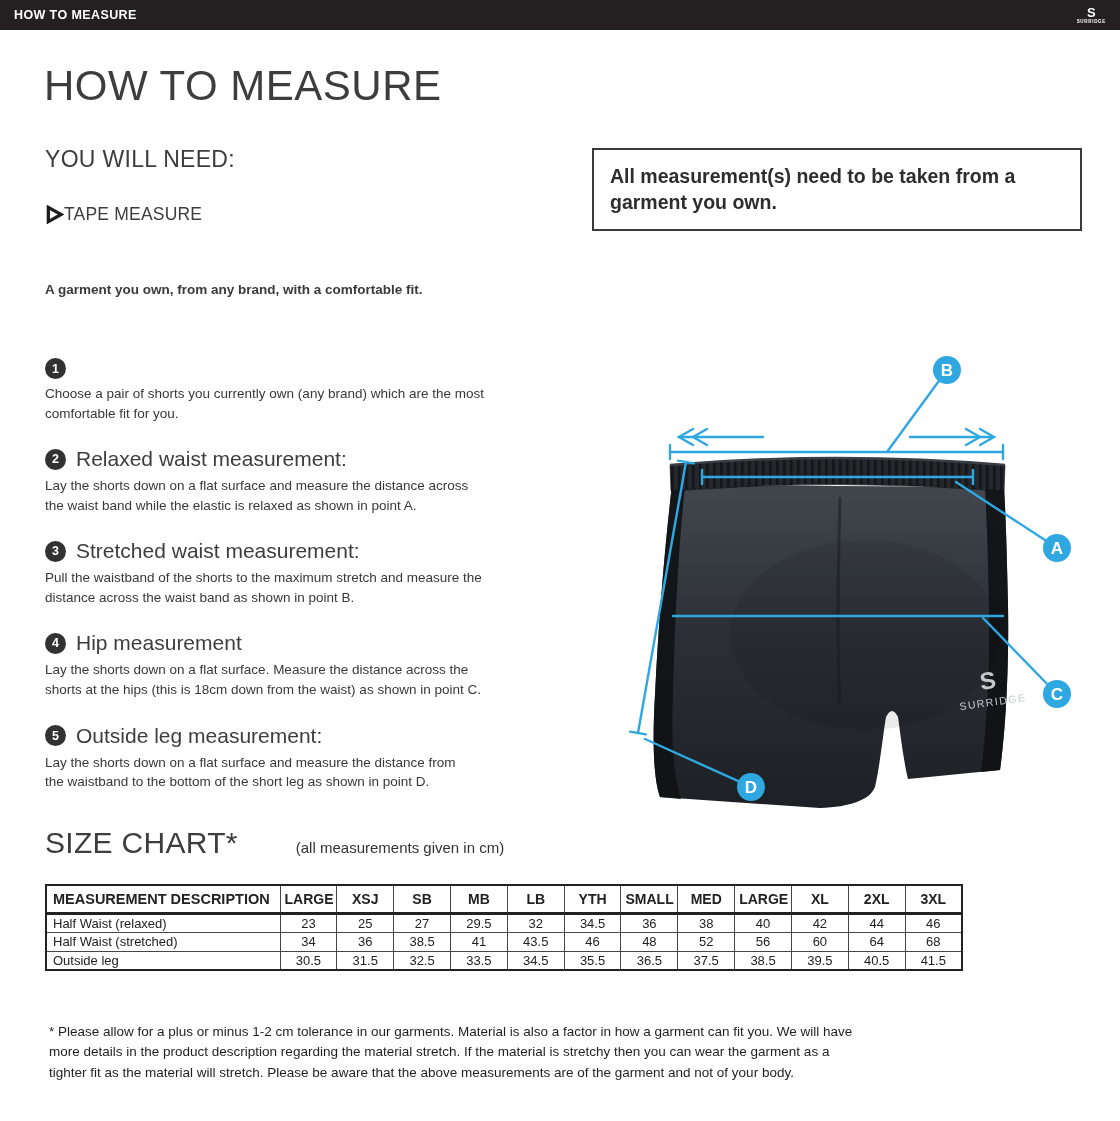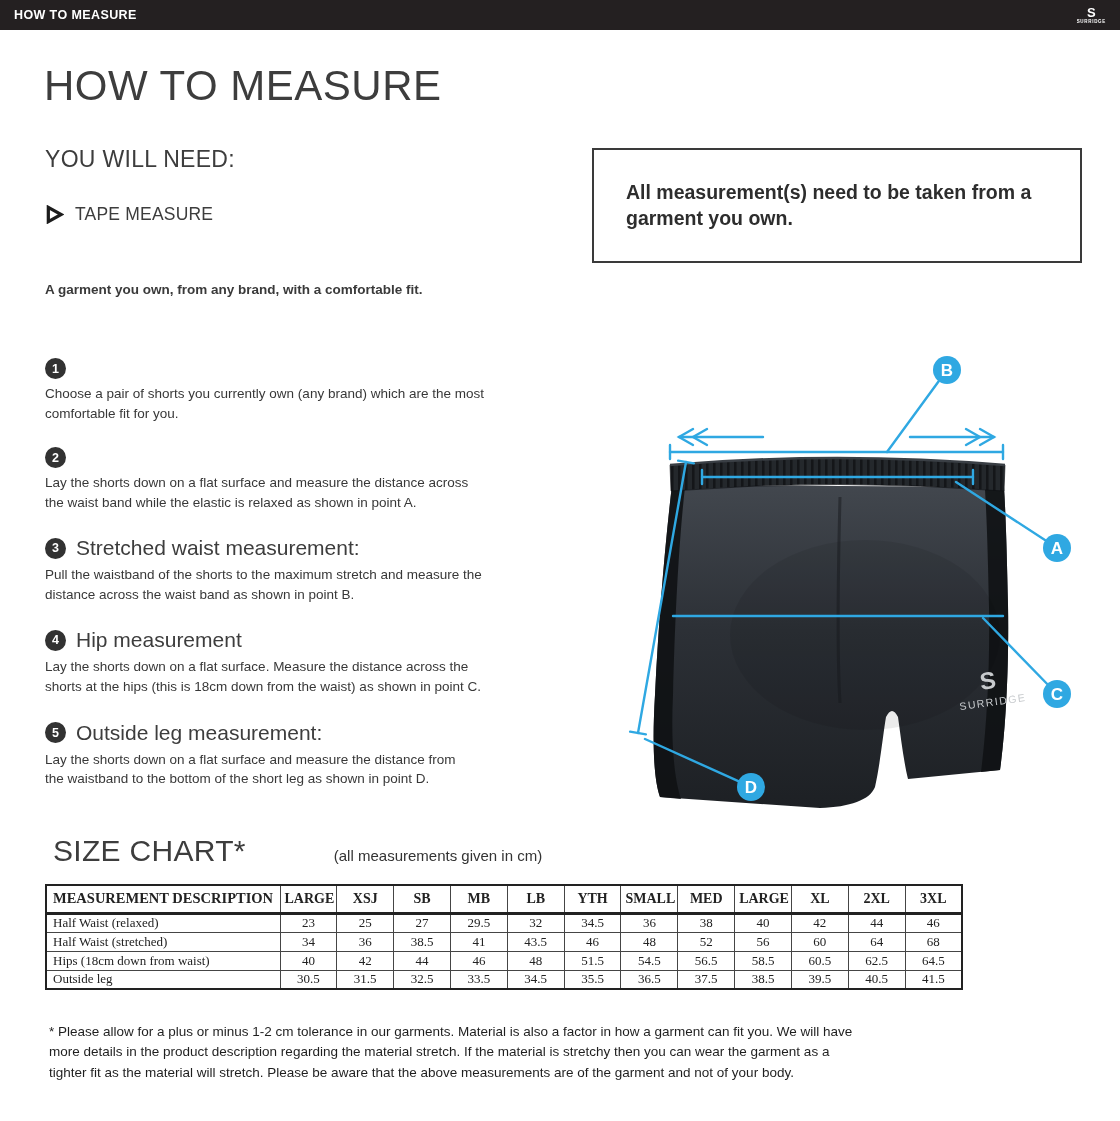--- a/index.html
+++ b/index.html
@@ -22,50 +22,50 @@
     position:absolute;left:44px;top:62px;margin:0;
     font-size:42px;font-weight:400;color:#3d3d3d;letter-spacing:.5px;
   }
   .ywn-heading{
     position:absolute;left:45px;top:146px;margin:0;
     font-size:23px;font-weight:400;color:#3d3d3d;letter-spacing:.3px;
   }
   .need-item{position:absolute;left:45px;width:480px;}
   .need-item.ni1{top:204px;}
   .need-item.ni2{top:278px;}
-  .ni-head{display:flex;align-items:center;gap:11px;}
+  .ni-head{display:flex;align-items:center;}
   .ni-title{font-size:17.5px;color:#3d3d3d;letter-spacing:.2px;}
   .ni-desc{margin:4px 0 0 0;font-size:13.5px;font-weight:600;color:#3a3a3a;white-space:pre-line;}
   .play-icon{flex:0 0 auto;display:block;}
 
   .callout{
     position:absolute;left:592px;top:148px;width:490px;box-sizing:border-box;
     border:2px solid #3a3a3a;padding:13px 16px;
   }
-  .callout p{margin:16px;font-size:19.5px;font-weight:bold;color:#2d2d2d;line-height:1.35;white-space:pre-line;}
+  .callout p{margin:0;font-size:19.5px;font-weight:bold;color:#2d2d2d;line-height:1.35;white-space:pre-line;}
 
   .steps{position:absolute;left:45px;top:358px;width:497px;}
   .step{margin-bottom:24px;}
   .step-head{display:flex;align-items:center;gap:10px;margin-bottom:5px;}
   .step-num{
     flex:0 0 auto;width:21px;height:21px;border-radius:50%;background:#323232;color:#fff;
     font-size:12.5px;font-weight:bold;display:flex;align-items:center;justify-content:center;
   }
   .step-title{font-size:21px;color:#3d3d3d;}
   .step-body{margin:0;font-size:13.5px;line-height:1.45;color:#383838;white-space:pre-line;}
 
   #diagram{position:absolute;left:615px;top:335px;}
 
-  .sc-head{position:absolute;left:45px;top:826px;display:flex;align-items:baseline;gap:88px;margin:8px;}
+  .sc-head{position:absolute;left:45px;top:826px;display:flex;align-items:baseline;gap:58px;margin:0;}
   .sc-title{font-size:30px;font-weight:400;color:#3d3d3d;letter-spacing:.3px;}
   .sc-sub{font-size:15px;color:#333;}
 
   #size-table{
     position:absolute;left:45px;top:884px;width:918px;
-    border-collapse:collapse;table-layout:fixed;border:2px solid #222;font-family:Liberation Serif, serif;
+    border-collapse:collapse;table-layout:fixed;border:2px solid #222;
   }
   #size-table th,#size-table td{
     border:1px solid #454545;padding:0 4px;color:#222;
     font-size:13px;text-align:center;overflow:hidden;white-space:nowrap;
   }
   #size-table thead tr{height:28px;border-bottom:3px solid #222;}
   #size-table th{font-weight:bold;font-size:14px;}
   #size-table th.desc{font-size:14.5px;text-align:left;padding-left:6px;}
   #size-table tr.metric{height:17px;border-bottom:2px solid #222;}
   #size-table tr.metric td{font-weight:bold;font-size:11px;text-align:left;padding-left:6px;}
@@ -115,20 +115,21 @@
     <div class="step-head">
       <span class="step-num">1</span>
     </div>
     <p class="step-body">Choose a pair of shorts you currently own (any brand) which are the most
 comfortable fit for you.</p>
   </div>
 
   <div class="step">
     <div class="step-head">
       <span class="step-num">2</span>
+      <span class="step-title">Relaxed waist measurement:</span>
     </div>
     <p class="step-body">Lay the shorts down on a flat surface and measure the distance across
 the waist band while the elastic is relaxed as shown in point A.</p>
   </div>
 
   <div class="step">
     <div class="step-head">
       <span class="step-num">3</span>
       <span class="step-title">Stretched waist measurement:</span>
     </div>
@@ -307,35 +308,20 @@
         <td>43.5</td>
         <td>46</td>
         <td>48</td>
         <td>52</td>
         <td>56</td>
         <td>60</td>
         <td>64</td>
         <td>68</td>
       </tr>
       <tr class="data-row">
-        <td class="desc">Hips (18cm down from waist)</td>
-        <td>40</td>
-        <td>42</td>
-        <td>44</td>
-        <td>46</td>
-        <td>48</td>
-        <td>51.5</td>
-        <td>54.5</td>
-        <td>56.5</td>
-        <td>58.5</td>
-        <td>60.5</td>
-        <td>62.5</td>
-        <td>64.5</td>
-      </tr>
-      <tr class="data-row">
         <td class="desc">Outside leg</td>
         <td>30.5</td>
         <td>31.5</td>
         <td>32.5</td>
         <td>33.5</td>
         <td>34.5</td>
         <td>35.5</td>
         <td>36.5</td>
         <td>37.5</td>
         <td>38.5</td>

